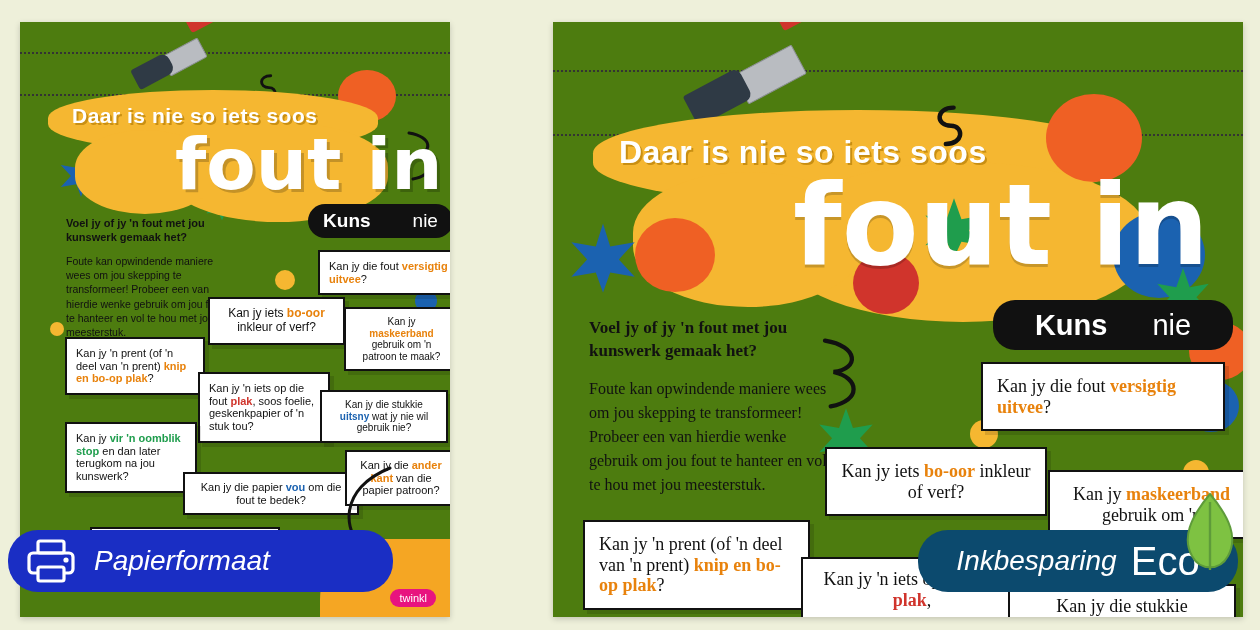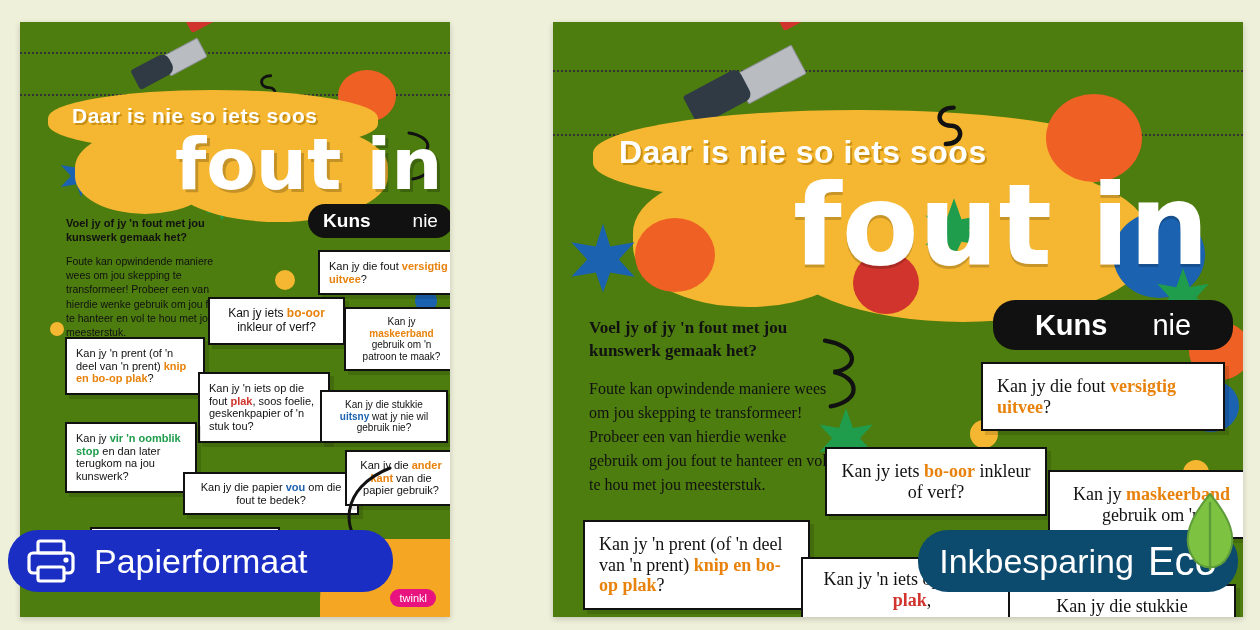--- a/index.html
+++ b/index.html
@@ -52,21 +52,21 @@
         color:#111;line-height:1.15;}
   .card .or{color:#e8820c;font-weight:bold;}
   .card .gr{color:#1f9d4d;font-weight:bold;}
   .card .rd{color:#d0342c;font-weight:bold;}
   .card .bl{color:#1b62b0;font-weight:bold;}
 
   
   .badge{position:absolute;display:flex;align-items:center;border-radius:30px;color:#fff;}
   #badge-paper{left:8px;top:530px;width:385px;height:62px;background:#1a2ec4;padding:0 10px;box-sizing:border-box;}
   #badge-eco{left:918px;top:530px;width:320px;height:62px;background:#0c4a6e;padding:0 18px;box-sizing:border-box;justify-content:center;}
-  .badge .label{font-size:34px;}
+  .badge .label{font-size:28px;font-style:italic;}
   .badge .label2{font-size:40px;margin-left:14px;}
 
   .twinkl{position:absolute;right:14px;bottom:10px;background:#e8137f;color:#fff;border-radius:12px;
     font-size:11px;padding:3px 9px;}
   .leaf{position:absolute;}
 </style>
 </head>
 <body>
 
 <div class="stage">
@@ -147,21 +147,21 @@
 
     <div class="card" style="left:45px;top:400px;width:110px;padding:8px 9px;font-size:11px;">
       <span>Kan jy </span><span class="gr">vir 'n oomblik stop</span><span> en dan later terugkom na jou kunswerk?</span>
     </div>
 
     <div class="card" style="left:163px;top:450px;width:148px;padding:7px 12px;font-size:11px;text-align:center;">
       <span>Kan jy die papier </span><span class="bl">vou</span><span> om die fout te bedek?</span>
     </div>
 
     <div class="card" style="left:325px;top:428px;width:92px;padding:7px 8px;font-size:11px;text-align:center;">
-      <span>Kan jy die </span><span class="or">ander kant</span><span> van die papier gebruik?</span>
+      <span>Kan jy die </span><span class="or">ander kant</span><span> van die papier patroon?</span>
     </div>
 
     <div class="card" style="left:70px;top:505px;width:170px;padding:7px 8px;font-size:11px;text-align:center;">
       <span>Kan jy die fout in </span><span class="or">iets anders omskep</span><span>? Verskillende</span>
     </div>
 
     <div style="position:absolute;left:300px;bottom:0;width:132px;height:78px;background:#f5a623;border-radius:60px 0 0 0;"></div>
     <svg class="squig" style="left:300px;top:440px;" width="80" height="110" viewBox="0 0 80 110">
       <path d="M70 6 C20 26,18 70,52 96" stroke="#111" stroke-width="3" fill="none" stroke-linecap="round"></path>
     </svg>

